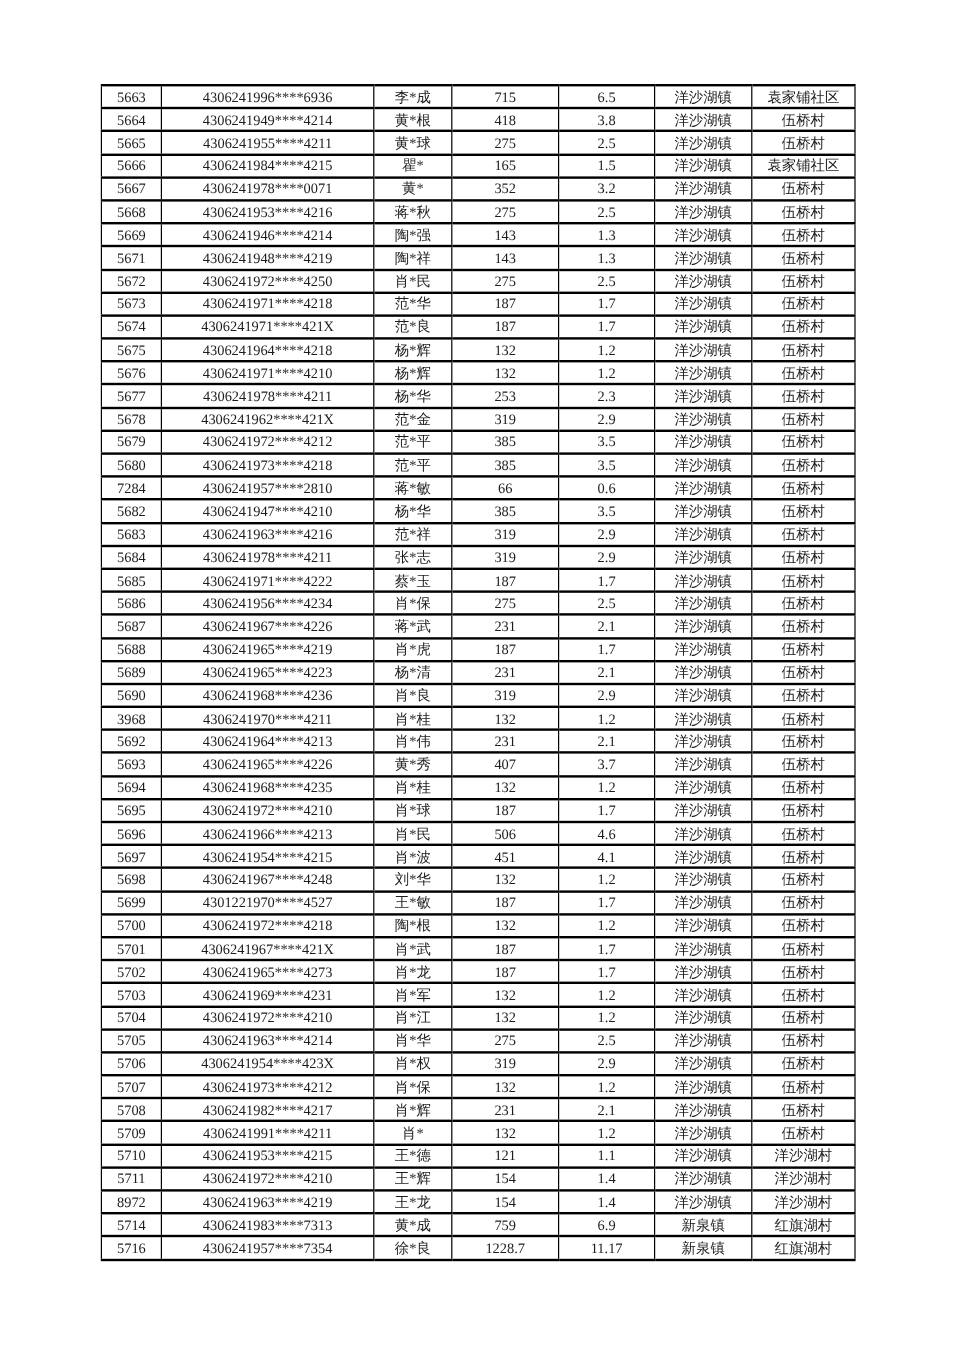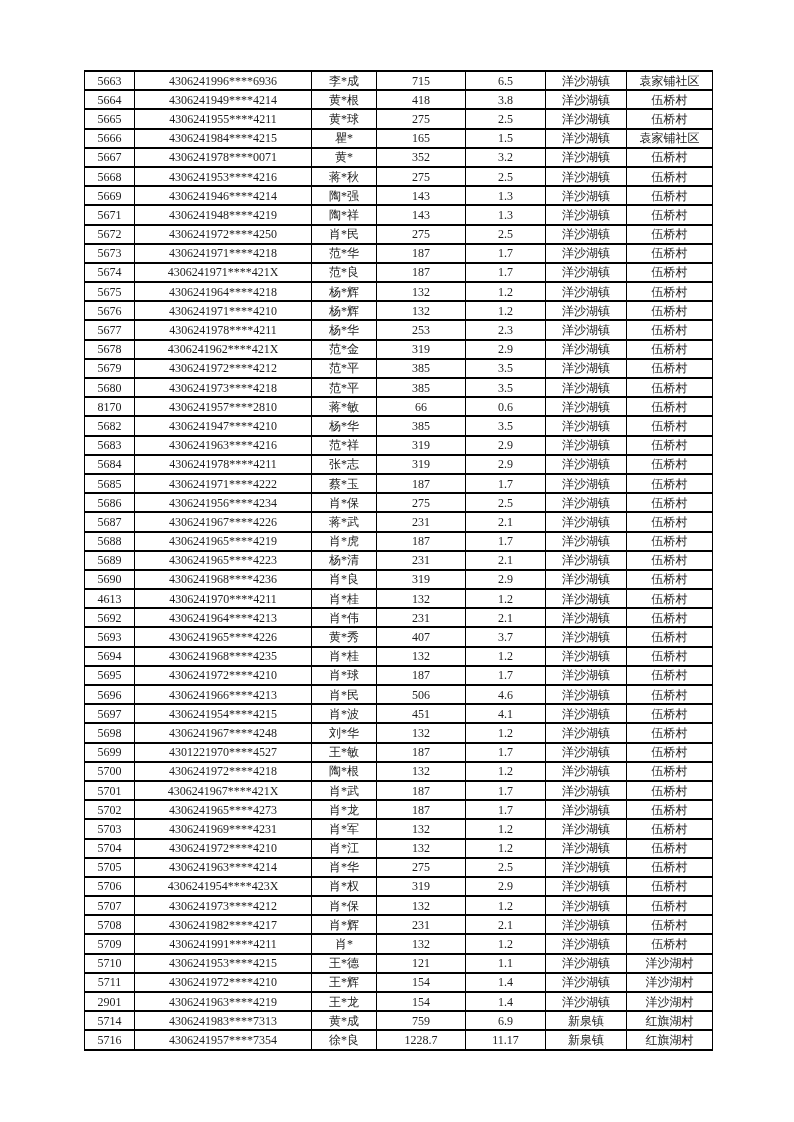--- a/index.html
+++ b/index.html
@@ -209,21 +209,21 @@
         <tr>
           <td>5680</td>
           <td>4306241973****4218</td>
           <td>范*平</td>
           <td>385</td>
           <td>3.5</td>
           <td>洋沙湖镇</td>
           <td>伍桥村</td>
         </tr>
         <tr>
-          <td>8170</td>
+          <td>7284</td>
           <td>4306241957****2810</td>
           <td>蒋*敏</td>
           <td>66</td>
           <td>0.6</td>
           <td>洋沙湖镇</td>
           <td>伍桥村</td>
         </tr>
         <tr>
           <td>5682</td>
           <td>4306241947****4210</td>
@@ -299,21 +299,21 @@
         <tr>
           <td>5690</td>
           <td>4306241968****4236</td>
           <td>肖*良</td>
           <td>319</td>
           <td>2.9</td>
           <td>洋沙湖镇</td>
           <td>伍桥村</td>
         </tr>
         <tr>
-          <td>4613</td>
+          <td>3968</td>
           <td>4306241970****4211</td>
           <td>肖*桂</td>
           <td>132</td>
           <td>1.2</td>
           <td>洋沙湖镇</td>
           <td>伍桥村</td>
         </tr>
         <tr>
           <td>5692</td>
           <td>4306241964****4213</td>
@@ -488,21 +488,21 @@
         <tr>
           <td>5711</td>
           <td>4306241972****4210</td>
           <td>王*辉</td>
           <td>154</td>
           <td>1.4</td>
           <td>洋沙湖镇</td>
           <td>洋沙湖村</td>
         </tr>
         <tr>
-          <td>2901</td>
+          <td>8972</td>
           <td>4306241963****4219</td>
           <td>王*龙</td>
           <td>154</td>
           <td>1.4</td>
           <td>洋沙湖镇</td>
           <td>洋沙湖村</td>
         </tr>
         <tr>
           <td>5714</td>
           <td>4306241983****7313</td>

